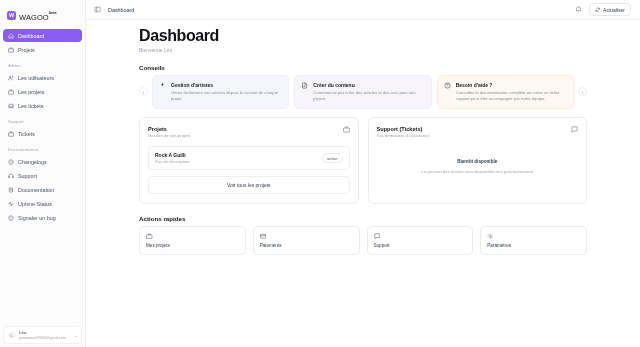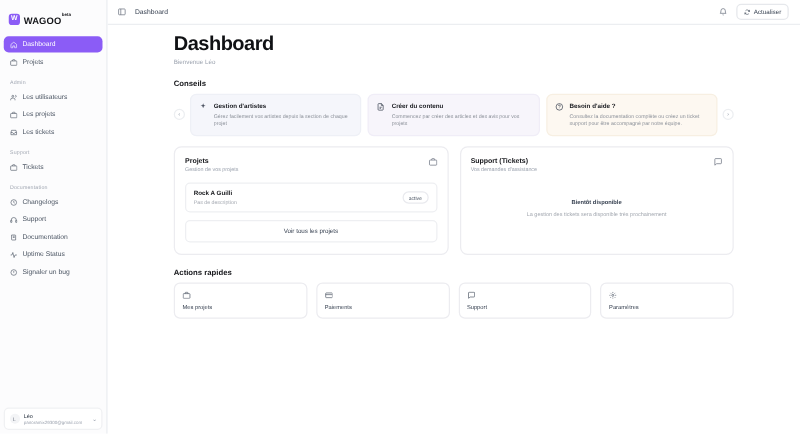--- a/index.html
+++ b/index.html
@@ -22,21 +22,21 @@
     position: relative;
   }
   .brand { display: flex; align-items: center; gap: 3px; padding: 3px 3px 5px 4px; }
   .brand-mark {
     width: 9px; height: 9px; border-radius: 2.5px;
     background: #8b5cf6; color: #fff;
     font-size: 5.5px; font-weight: 700;
     display: flex; align-items: center; justify-content: center;
     flex: none;
   }
-  .brand-name { font-size: 7.5px; font-weight: 700; letter-spacing: .1px; color: #15161a; }
+  .brand-name { font-size: 7.5px; font-weight: 400; letter-spacing: .1px; color: #15161a; }
   .brand-beta { font-size: 3.6px; font-weight: 700; color: #15161a; vertical-align: super; margin-left: .3px; }
 
   .nav { display: flex; flex-direction: column; gap: 1px; }
   .nav-item {
     display: flex; align-items: center; gap: 4px;
     padding: 3.5px 5px; border-radius: 4px;
     font-size: 5.4px; color: #4b5563; white-space: nowrap;
     cursor: pointer;
   }
   .nav-item.active { background: #8b5cf6; color: #ffffff; }

